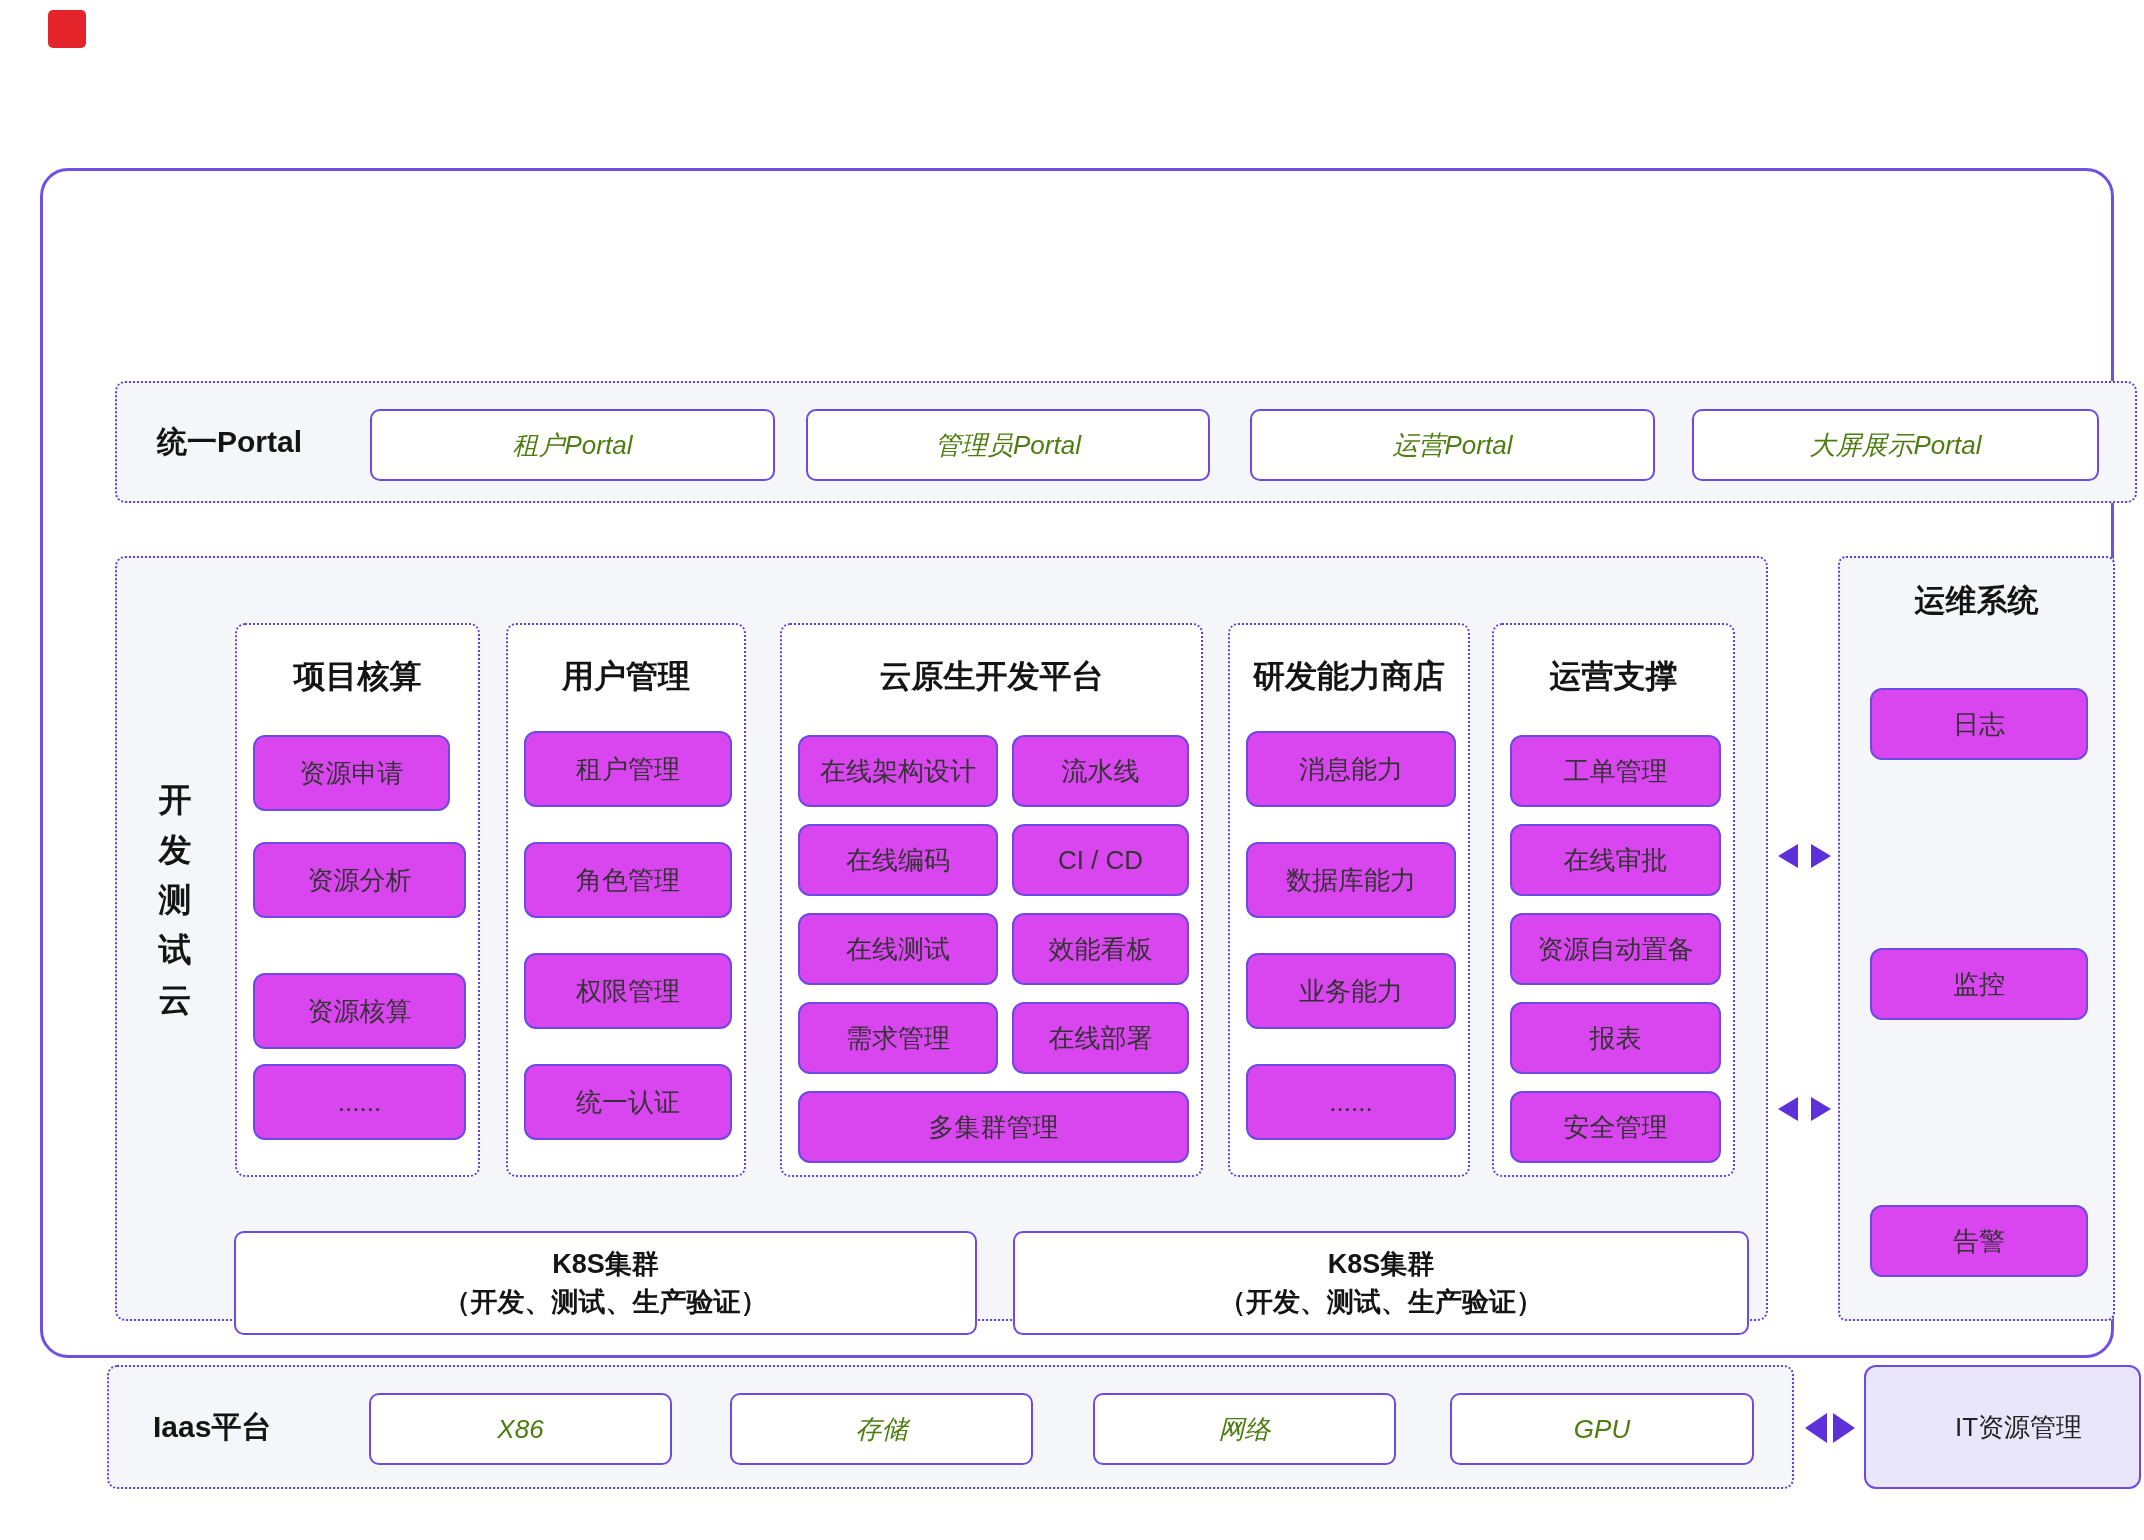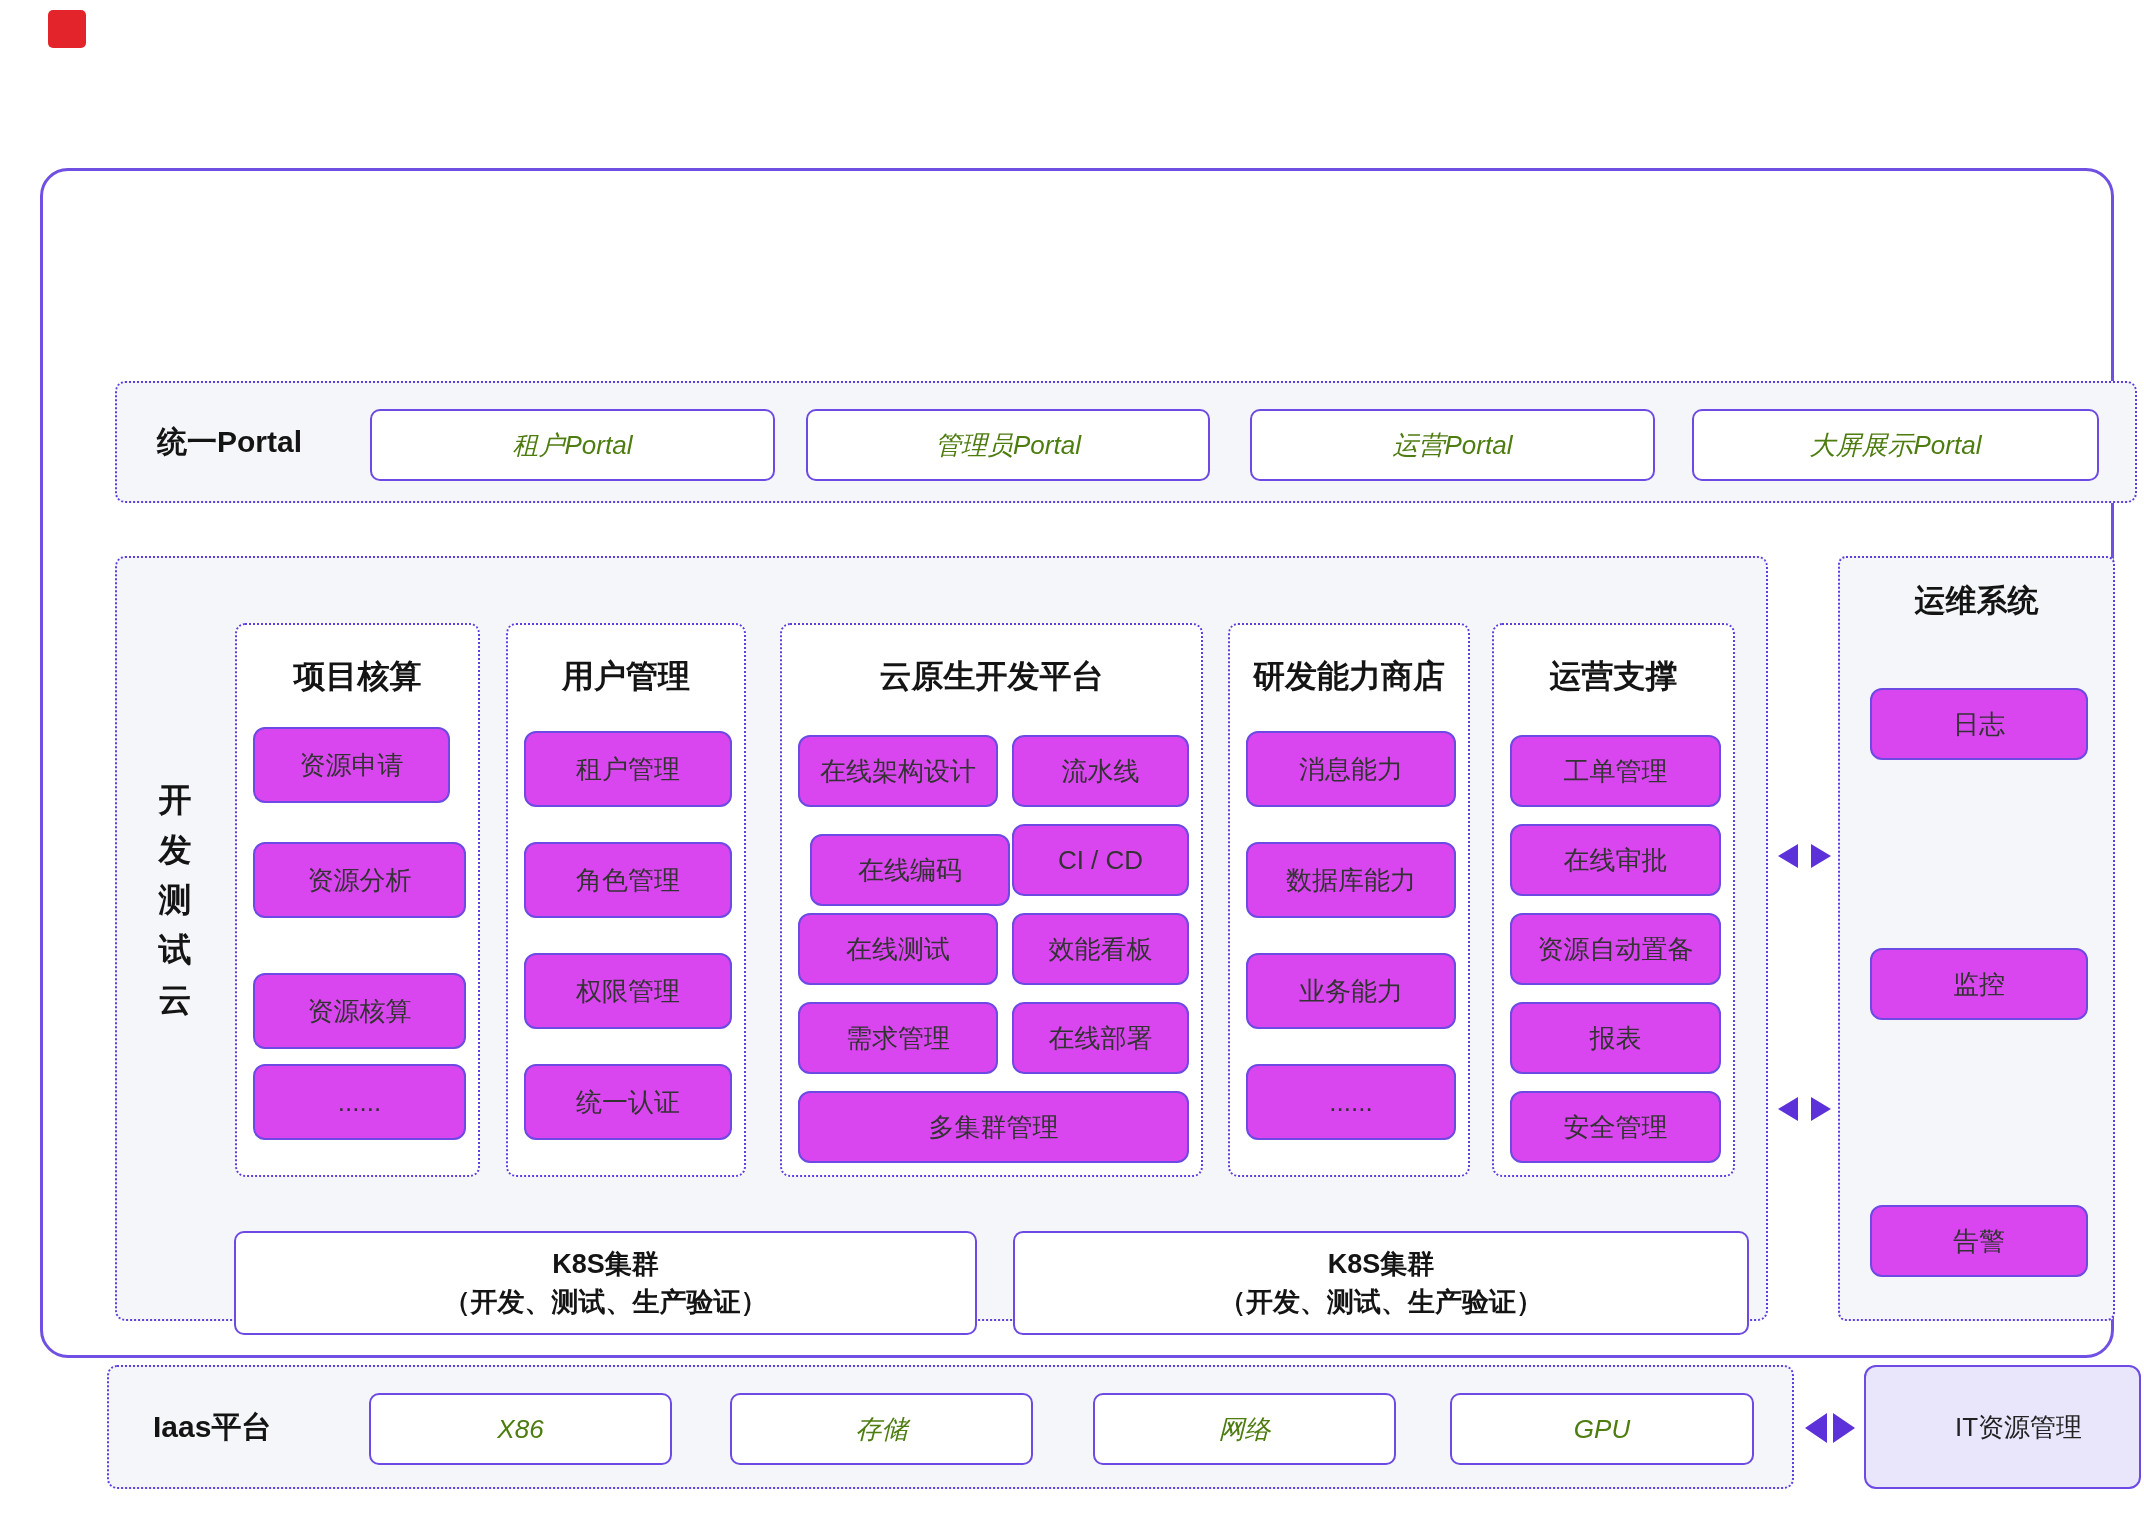--- a/index.html
+++ b/index.html
@@ -69,39 +69,39 @@
       <div class="vlabel">
         <span>开</span>
         <span>发</span>
         <span>测</span>
         <span>试</span>
         <span>云</span>
       </div>
 
       <div class="col" style="left:118px;width:245px;">
         <div class="col-title">项目核算</div>
-        <div class="fbox item" style="top:102px;width:197px;height:76px;">资源申请</div>
+        <div class="fbox item" style="top:110px;width:197px;height:76px;">资源申请</div>
         <div class="fbox item" style="top:217px;width:213px;height:76px;">资源分析</div>
         <div class="fbox item" style="top:348px;width:213px;height:76px;">资源核算</div>
         <div class="fbox item" style="top:439px;width:213px;height:76px;">......</div>
       </div>
 
       <div class="col" style="left:389px;width:240px;">
         <div class="col-title">用户管理</div>
         <div class="fbox item" style="top:106px;width:208px;height:76px;">租户管理</div>
         <div class="fbox item" style="top:217px;width:208px;height:76px;">角色管理</div>
         <div class="fbox item" style="top:328px;width:208px;height:76px;">权限管理</div>
         <div class="fbox item" style="top:439px;width:208px;height:76px;">统一认证</div>
       </div>
 
       <div class="col" style="left:663px;width:423px;">
         <div class="col-title">云原生开发平台</div>
         <div class="fbox" style="left:16px;top:110px;width:200px;height:72px;">在线架构设计</div>
         <div class="fbox" style="left:230px;top:110px;width:177px;height:72px;">流水线</div>
-        <div class="fbox" style="left:16px;top:209px;width:200px;height:72px;margin-left:12px;">在线编码</div>
+        <div class="fbox" style="left:16px;top:199px;width:200px;height:72px;">在线编码</div>
         <div class="fbox" style="left:230px;top:199px;width:177px;height:72px;">CI / CD</div>
         <div class="fbox" style="left:16px;top:288px;width:200px;height:72px;">在线测试</div>
         <div class="fbox" style="left:230px;top:288px;width:177px;height:72px;">效能看板</div>
         <div class="fbox" style="left:16px;top:377px;width:200px;height:72px;">需求管理</div>
         <div class="fbox" style="left:230px;top:377px;width:177px;height:72px;">在线部署</div>
         <div class="fbox" style="left:16px;top:466px;width:391px;height:72px;">多集群管理</div>
       </div>
 
       <div class="col" style="left:1111px;width:242px;">
         <div class="col-title">研发能力商店</div>

